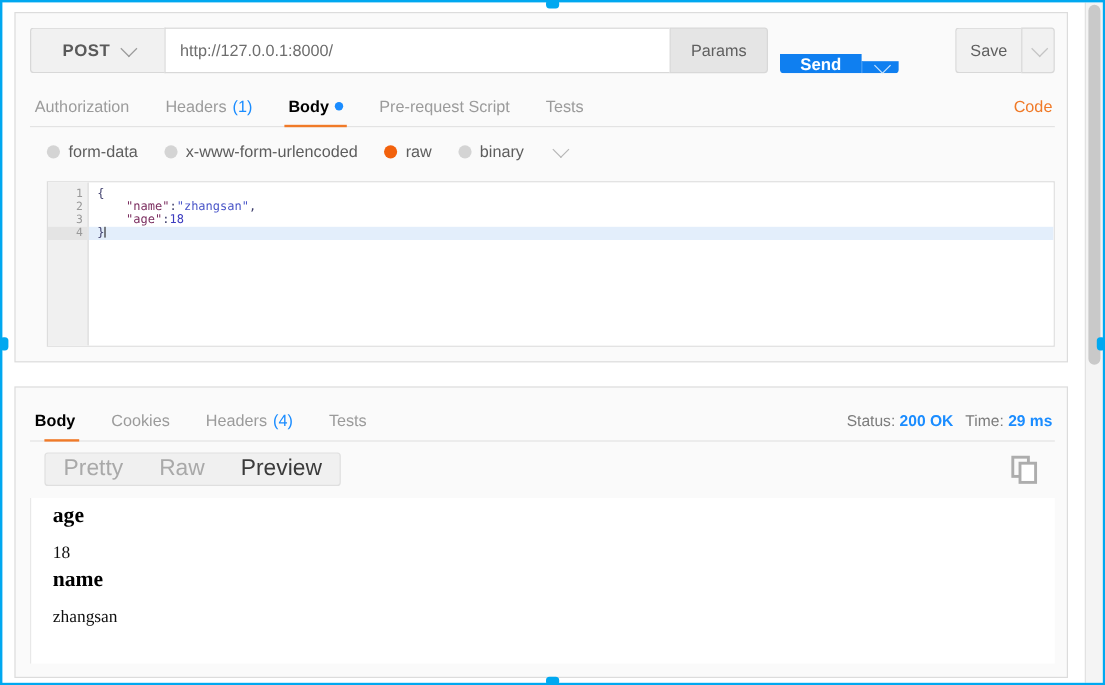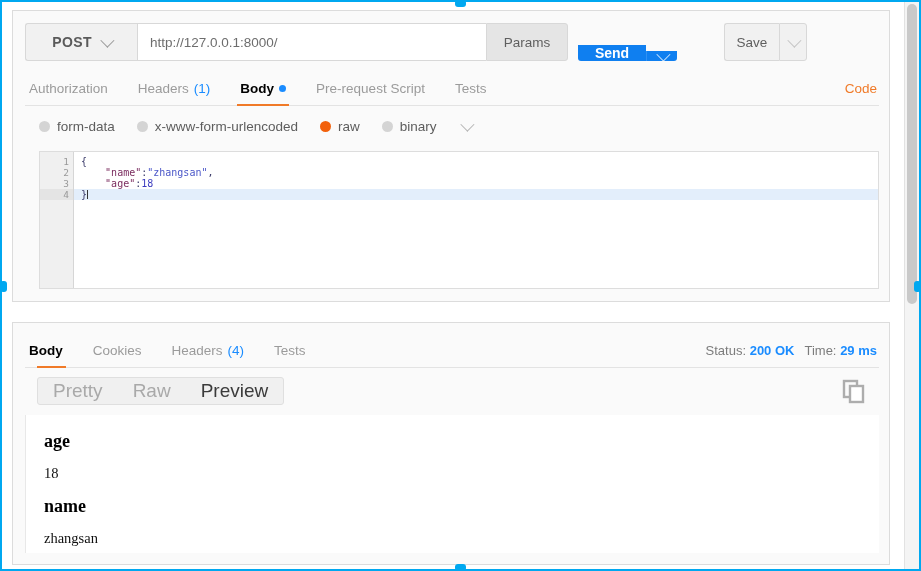--- a/index.html
+++ b/index.html
@@ -70,21 +70,21 @@
     background: #fafafa;
     border: 1px solid #dcdcdc;
     box-sizing: border-box;
   }
 
   
   #url-bar {
     position: absolute;
     left: 12px; top: 12px;
     height: 38px;
-    width: 782px;
+    width: 854px;
     display: flex;
     align-items: stretch;
   }
   .method-box {
     width: 112px;
     background: #f1f1f1;
     border: 1px solid #d8d8d8;
     border-right: none;
     border-radius: 3px 0 0 3px;
     display: flex;
@@ -420,21 +420,21 @@
     border-left: 1px solid #e8e8e8;
     box-sizing: border-box;
     padding: 2px 0 0 18px;
     overflow: hidden;
   }
   .prev-h {
     font-family: "Liberation Serif", serif;
     font-size: 18px;
     font-weight: bold;
     color: #000000;
-    margin: 14px 0 0 0;
+    margin: 2px 0 0 0;
   }
   .prev-p {
     font-family: "Liberation Serif", serif;
     font-size: 14.5px;
     color: #101010;
     margin: 13px 0 0 0;
   }
 </style>
 </head>
 <body>

